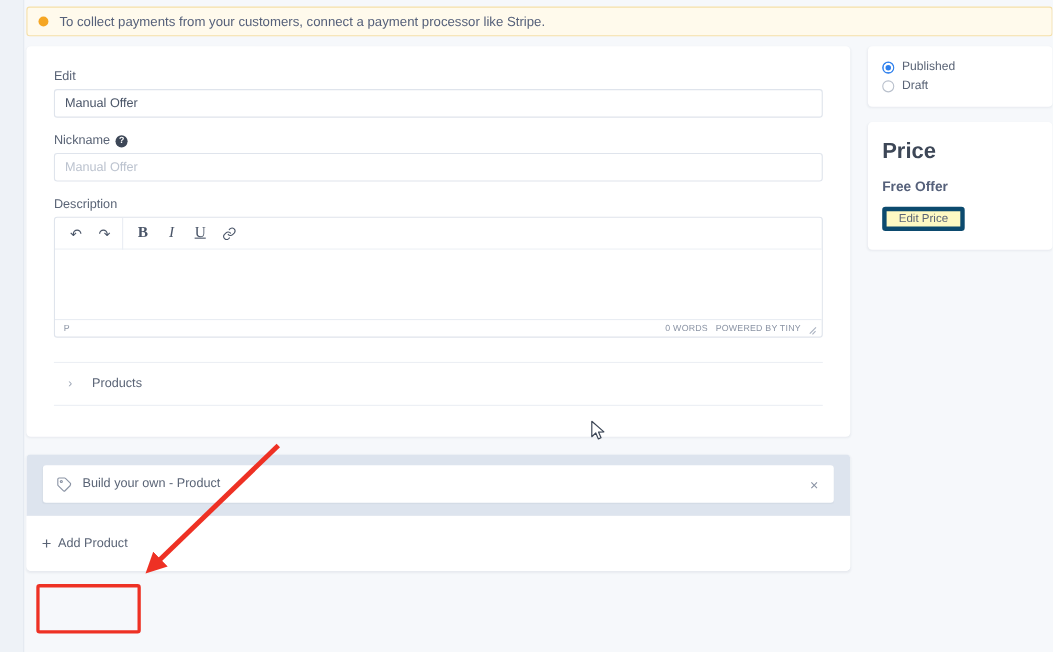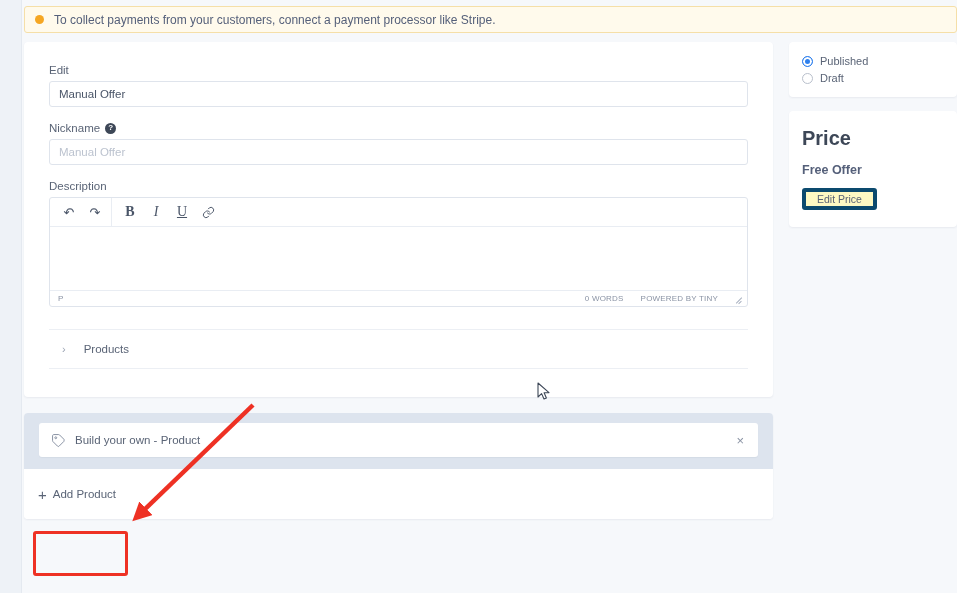--- a/index.html
+++ b/index.html
@@ -144,21 +144,21 @@
     height: 16px;
     border-top: 1px solid #e9edf3;
     display: flex;
     align-items: center;
     justify-content: space-between;
     padding: 0 4px 0 8px;
     font-size: 8px;
     color: #8a93a4;
     letter-spacing: 0.2px;
   }
-  .status-right { display: flex; align-items: center; gap: 17px; }
+  .status-right { display: flex; align-items: center; gap: 7px; }
   .resize-grip {
     width: 8px; height: 8px;
     position: relative;
   }
   .resize-grip::before,
   .resize-grip::after {
     content: "";
     position: absolute;
     background: #a8b0bf;
     height: 1px;

